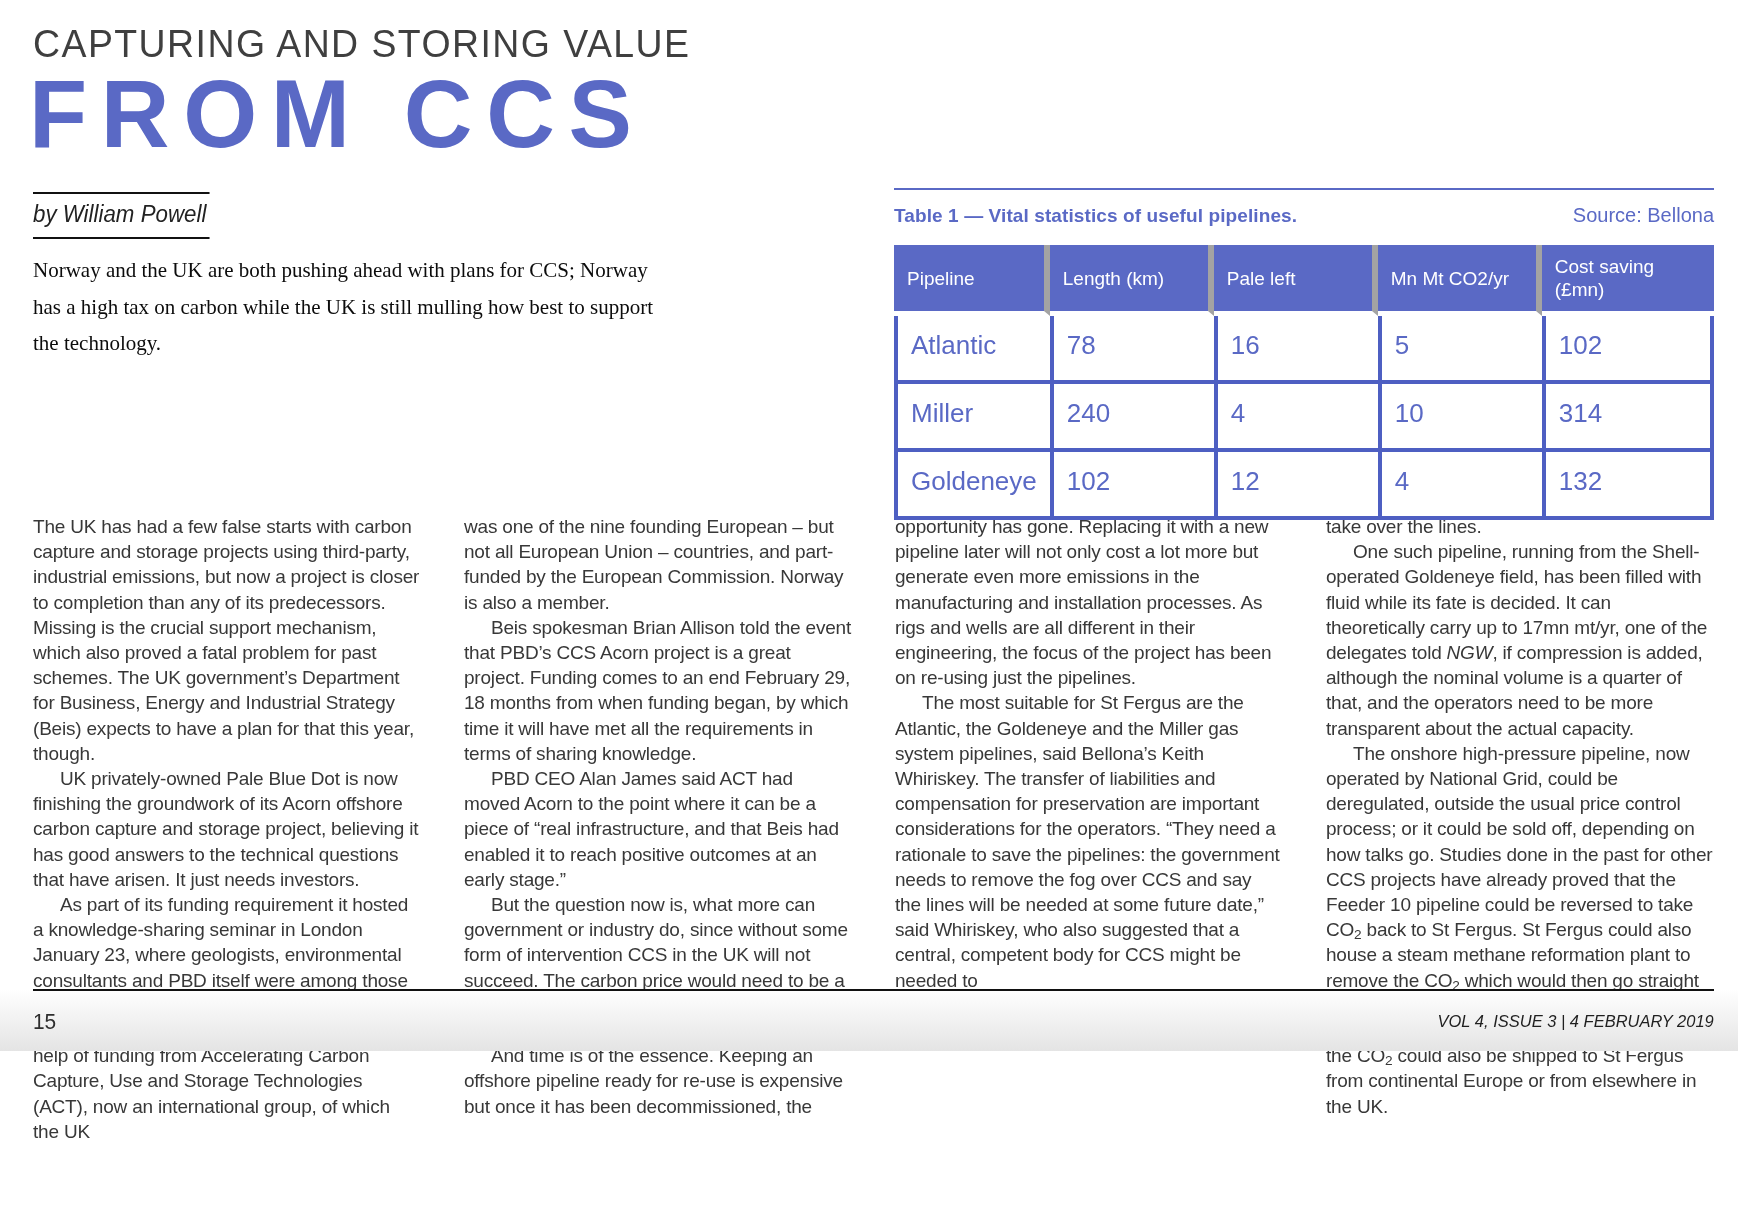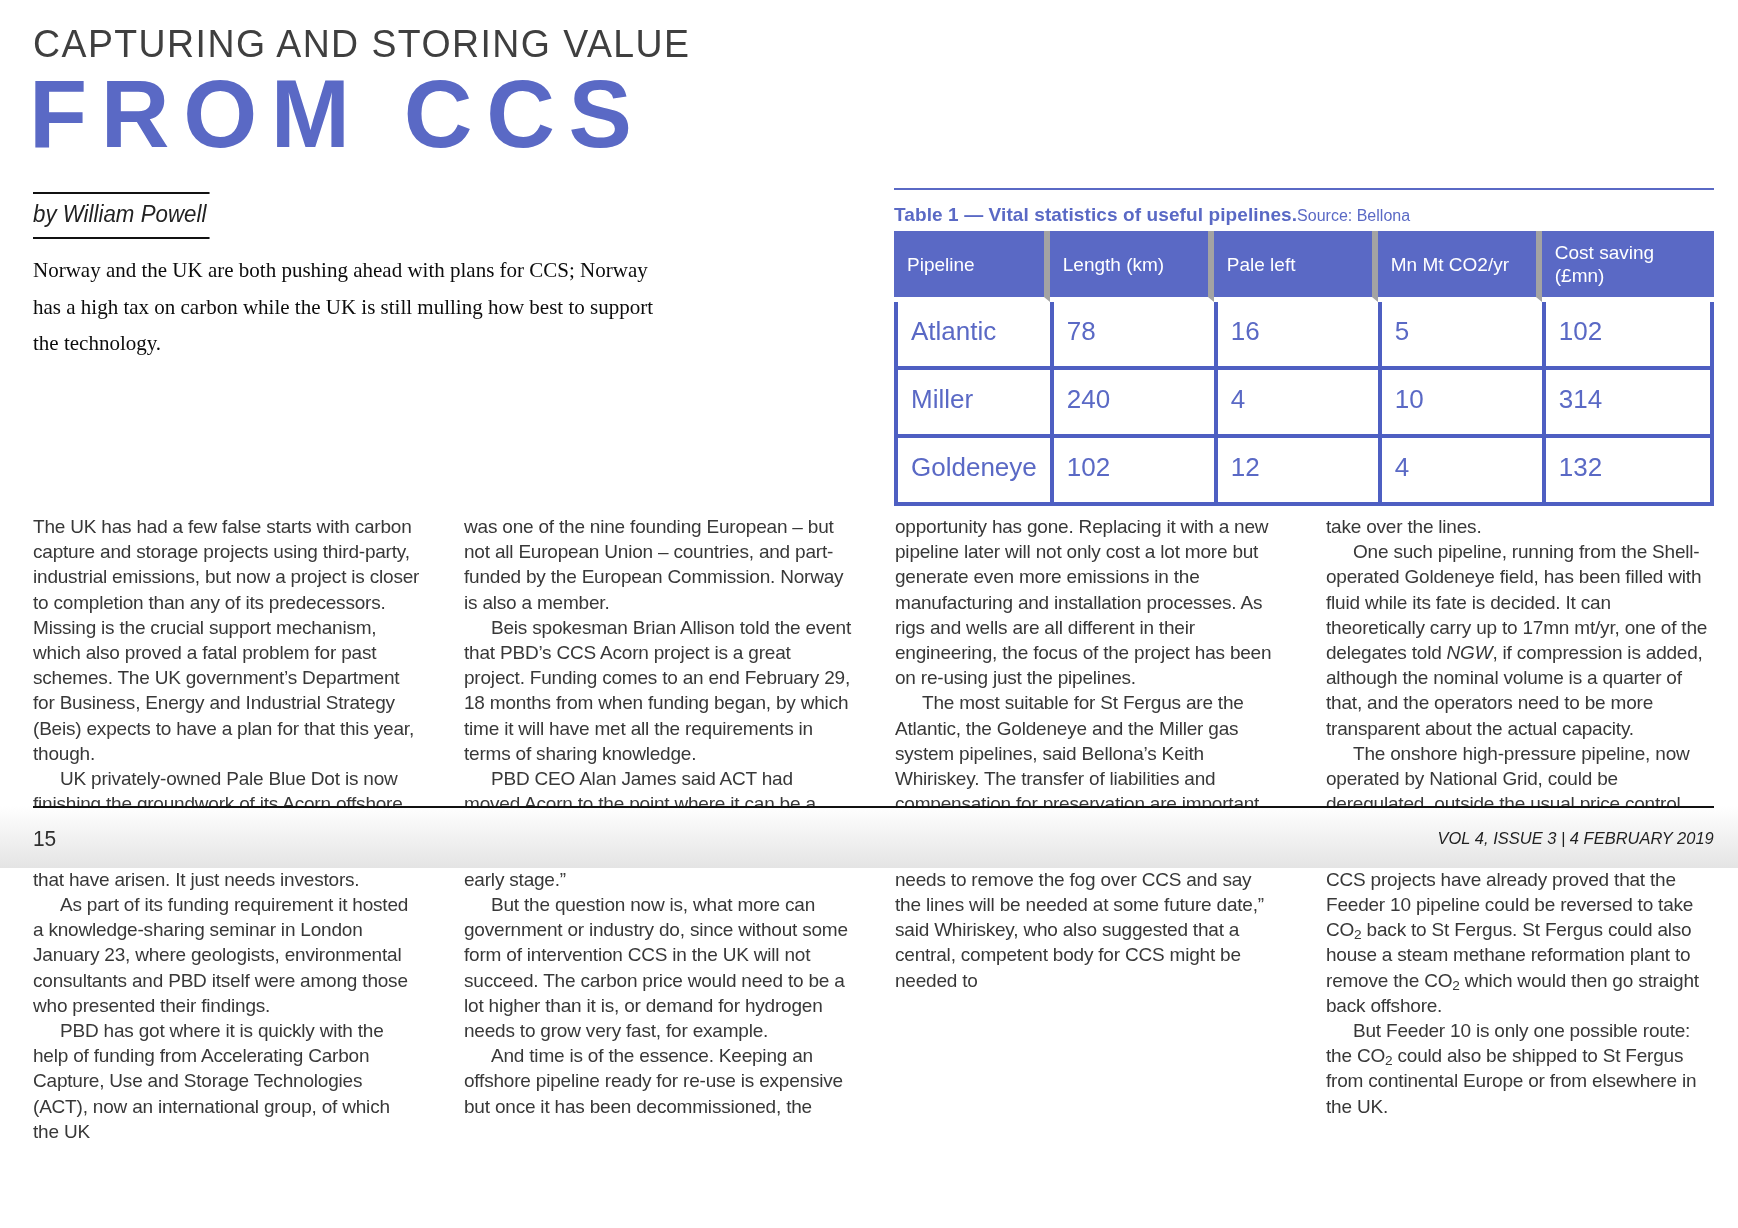--- a/index.html
+++ b/index.html
@@ -7,21 +7,21 @@
     --blue-border:#4E5FC2;
     --ink:#383838;
   }
   html,body{margin:0;padding:0;}
   body{
     width:1738px;height:1228px;
     background:#ffffff;
     font-family:"Liberation Sans",sans-serif;
     overflow:hidden;
   }
-  .page{position:relative;width:1738px;height:868px;border-radius:21px;}
+  .page{position:relative;width:1738px;height:1051px;border-radius:21px;}
 
   
   .kicker{
     position:absolute;left:33px;top:22px;
     font-size:39px;letter-spacing:1.5px;
     color:#3f3f3f;font-weight:400;
     transform:scaleX(.96);transform-origin:left;
     white-space:nowrap;
   }
   .title{
@@ -44,25 +44,25 @@
     font-family:"Liberation Serif",serif;
     font-size:21px;line-height:36.5px;color:#0c0c0c;
   }
 
   
   .table-region{
     position:absolute;left:894px;top:188px;width:820px;
     border-top:2px solid var(--blue);
   }
   .table-head-row{
-    display:flex;align-items:baseline;
-    margin-top:14px;margin-bottom:5px;
+    display:flex;justify-content:space-between;align-items:baseline;
+    margin-top:14px;margin-bottom:18px;
   }
   .table-title{font-size:19px;font-weight:700;color:var(--blue);letter-spacing:.1px;}
-  .table-source{font-size:16px;color:var(--blue);}
+  .table-source{font-size:20px;color:var(--blue);}
   table.data-table{
     width:100%;table-layout:fixed;
     border-collapse:separate;border-spacing:0;
   }
   table.data-table thead th{
     background:var(--blue);color:#ffffff;
     font-weight:400;font-size:19px;text-align:left;
     height:58px;padding:4px 6px 4px 13px;vertical-align:middle;
     border-right:6px solid #a3a3a3;
     border-bottom:5px solid #ffffff;

